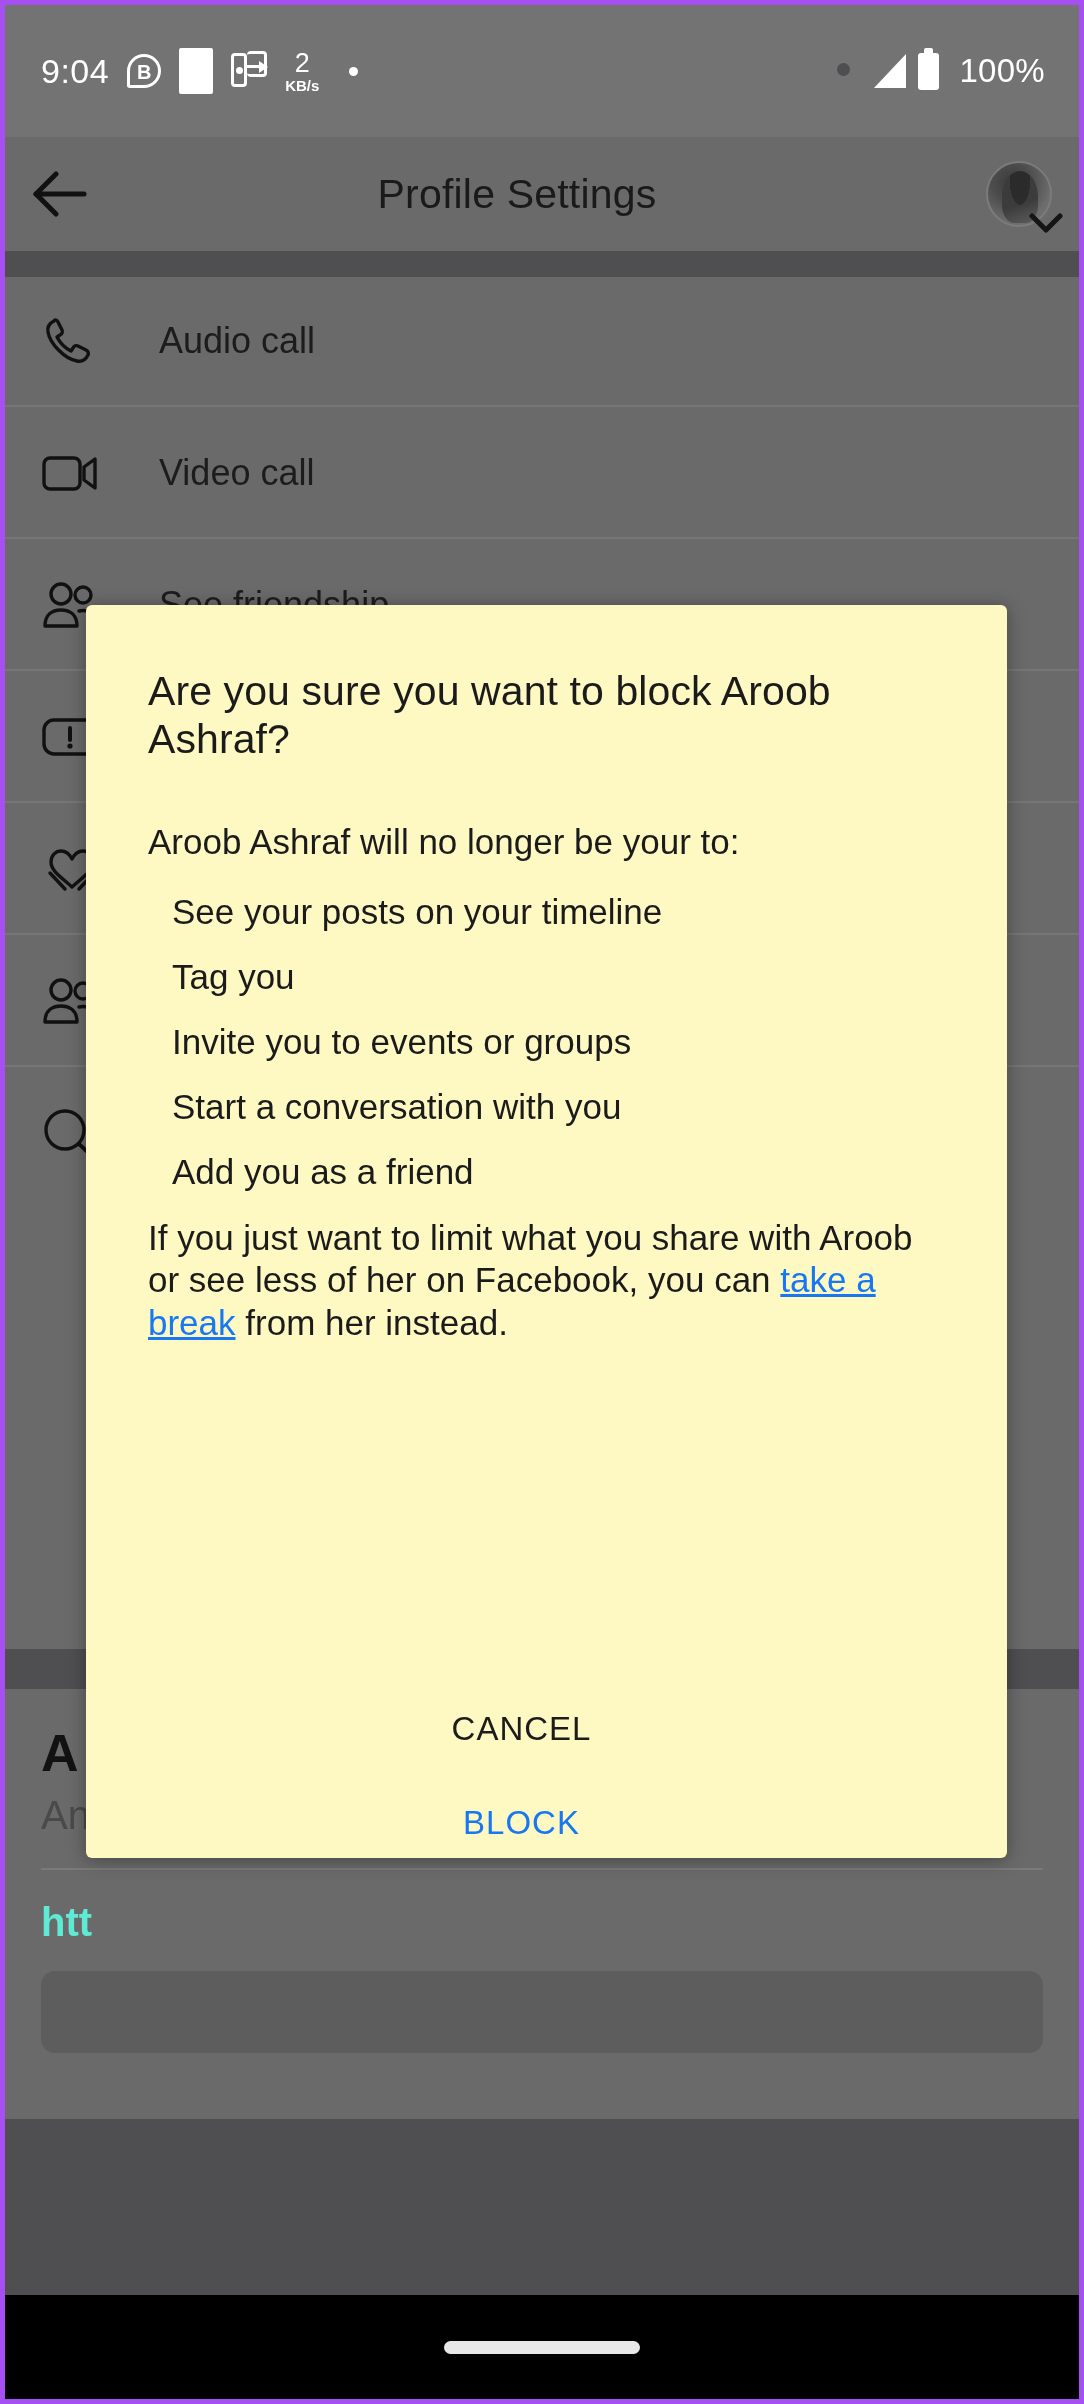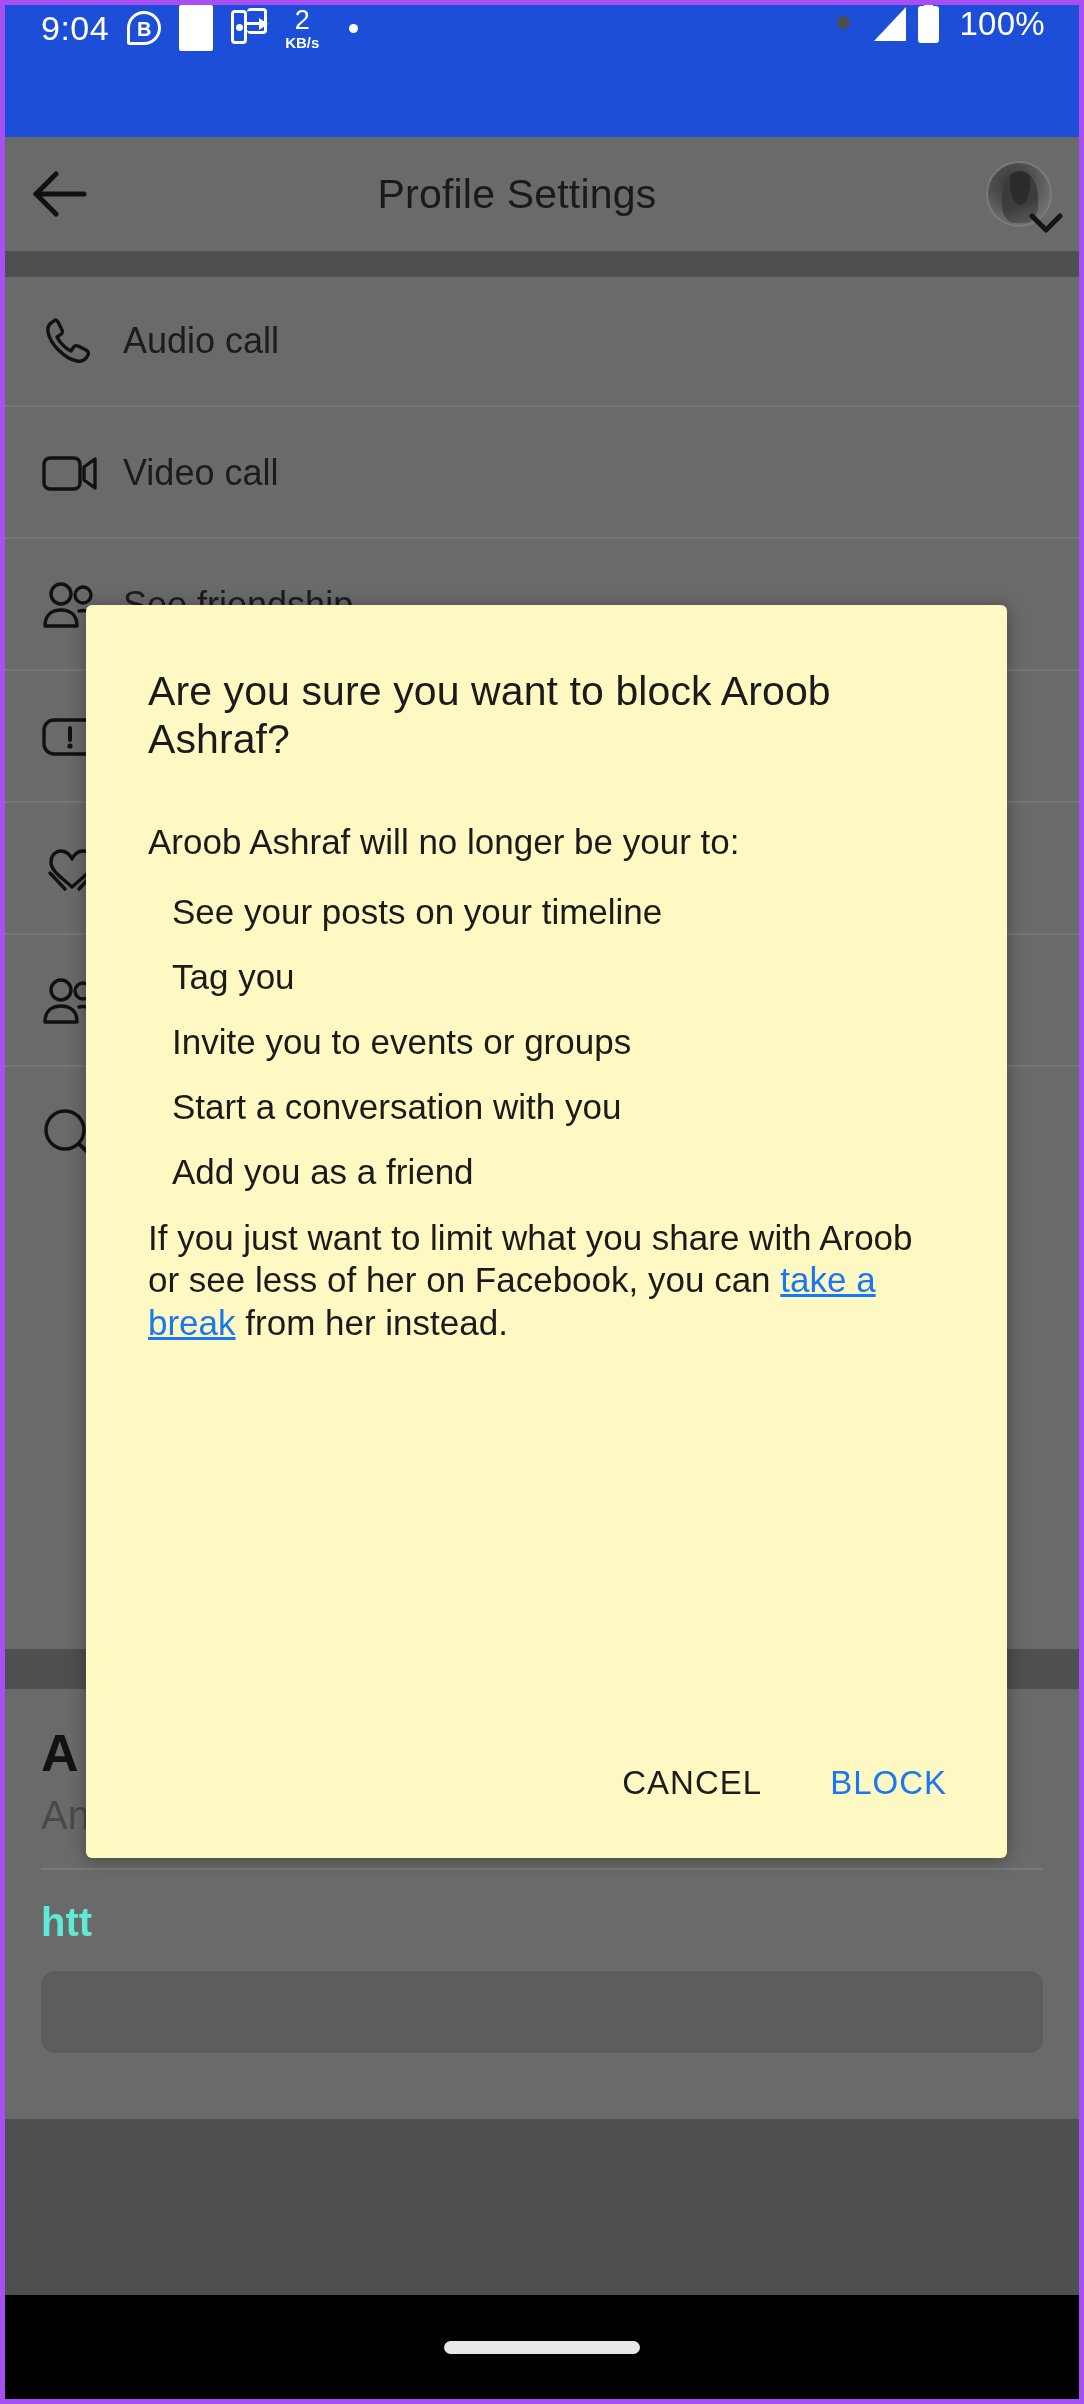--- a/index.html
+++ b/index.html
@@ -14,22 +14,22 @@
     width: 1084px; height: 2404px;
     border: 5px solid #a64ff2;
     background: #000;
     overflow: hidden;
   }
 
   
   #statusbar {
     position: absolute; left: 0; top: 0;
     width: 1074px; height: 132px;
-    background: #1d4ed8;
-    display: flex; align-items: flex-start;
+    background: #737373;
+    display: flex; align-items: center;
     padding: 0 34px 0 36px;
   }
   #status-left { display: flex; align-items: center; gap: 18px; }
   #status-right { margin-left: auto; display: flex; align-items: center; gap: 12px; }
   .st-time { color: #fff; font-size: 34px; letter-spacing: .5px; font-family: "Liberation Sans", sans-serif; }
   .st-pct  { color: #fff; font-size: 33px; letter-spacing: .3px; margin-left: 8px; }
   .ic-b {
     width: 34px; height: 34px; border: 3px solid #fff; border-radius: 50% 50% 50% 8%;
     color: #fff; font-size: 20px; font-weight: bold; line-height: 30px; text-align: center;
   }
@@ -88,20 +88,21 @@
   }
   #avatar-chev { position:absolute; right: 16px; bottom: 18px; }
 
   
   #bg-scroll { position: absolute; left: 0; top: 246px; width: 1074px; height: 2152px; background: #6a6a6a; }
   .bg-band-dark { position:absolute; left:0; width:1074px; background:#4f4f51; }
   .list-row {
     position: absolute; left: 0; width: 1074px; height: 130px;
     display: flex; align-items: center; padding-left: 36px;
     border-bottom: 2px solid #767676;
+    gap: 36px;
   }
   .row-icon { width: 82px; display:flex; align-items:center; }
   .row-label { color: #1c1c1c; font-size: 36px; }
 
   
   #bg-card { position: absolute; left: 0; width: 1074px; background: #6a6a6a; }
   #bg-card .card-title { color:#121212; font-size:52px; font-weight:bold; padding: 34px 36px 0 36px; }
   #bg-card .card-sub   { color:#4a4a4a; font-size:40px; padding: 10px 36px 0 36px; }
   #bg-card .card-div   { height:2px; background:#7a7a7a; margin: 30px 36px 0 36px; }
   #bg-card .card-url   { color:#5eead4; font-size:40px; font-weight:bold; padding: 30px 36px 0 36px; }
@@ -123,21 +124,21 @@
   #dlg-intro { color: #1b1b1b; font-size: 35px; margin-top: 58px; }
   #dlg-list { list-style: none; margin-top: 30px; }
   #dlg-list li { color: #1b1b1b; font-size: 35px; padding-left: 24px; margin-bottom: 25px; }
   .dlg-para { color:#1b1b1b; font-size: 35px; line-height: 1.22; margin-top: 18px; }
   .dlg-para + .dlg-para { margin-top: 32px; }
   #take-break { color: #1877f2; text-decoration: underline; }
   #dlg-actions {
     position: absolute; right: 0; bottom: 0;
     height: 150px; width: 100%;
     display: flex; align-items: center; justify-content: flex-end;
-    padding-right: 50px; gap: 48px;
+    padding-right: 50px; gap: 24px; flex-direction: column;
   }
   .dlg-btn {
     background: none; border: none; cursor: pointer;
     font-family: "Liberation Sans", sans-serif;
     font-size: 33px; letter-spacing: 1px; padding: 16px 10px;
   }
   #btn-cancel { color: #1c1c1c; }
   #btn-block  { color: #1877f2; }
 
   

